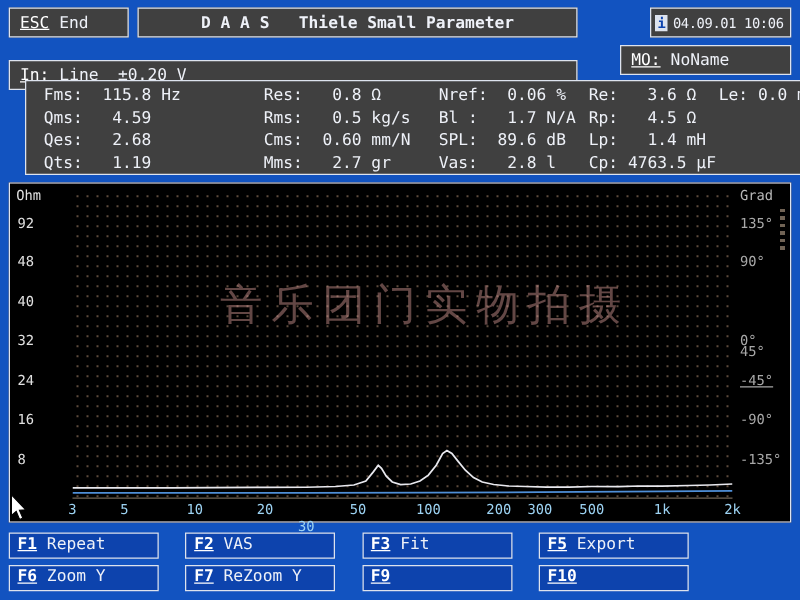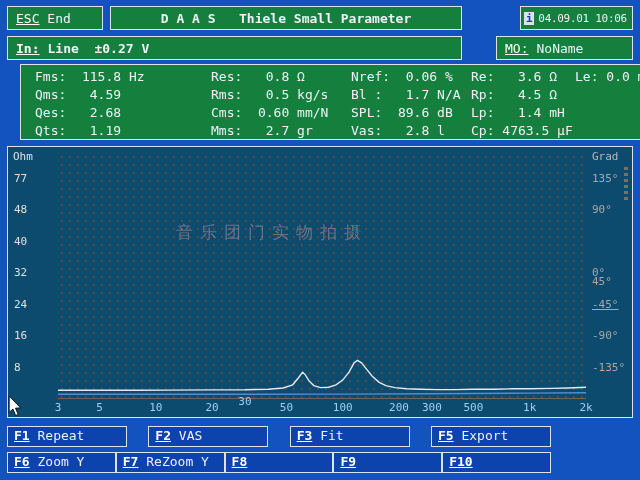--- a/index.html
+++ b/index.html
@@ -3,55 +3,55 @@
 <meta charset="utf-8">
 <style>
   * { margin:0; padding:0; box-sizing:border-box; }
   html,body { width:640px; height:480px; }
   body {
     position:relative; overflow:hidden;
     background:#1253c0;
     font-family:"DejaVu Sans Mono", monospace;
     font-size:13px; color:#eef1f8;
   }
-  .box { position:absolute; border:1px solid #dde3ee; background:#15803d; }
+  .box { position:absolute; border:1px solid #dde3ee; background:#404040; }
   .bar { display:flex; align-items:center; padding:0 8px; white-space:pre; }
   .k  { text-decoration:underline; color:#ffffff; }
 
   
   #esc-box   { left:7px;  top:6px;  width:96px;  height:24px; }
   #title-box { left:110px;top:6px;  width:352px; height:24px; justify-content:center; font-weight:bold; }
   #info-box  { left:520px;top:6px;  width:113px; height:24px; padding:0 3px; font-size:11px; letter-spacing:-0.3px; }
-  #input-box { left:7px;  top:36px; width:455px; height:24px;font-weight:bold; }
+  #input-box { left:7px;  top:48px; width:455px; height:24px; }
   #model-box { left:496px;top:36px; width:137px; height:24px; }
   .ikey { background:#dde3ee; color:#0d43ad; font-weight:bold; padding:0 2px; margin-right:4px; text-decoration:none; }
   .val { margin-left:8px; }
 
   
   #param-box { left:20px; top:64px; width:626px; height:76px; }
   #param-grid { display:grid; grid-template-columns:176px 140px 120px 104px auto; padding:3px 0 0 14px; }
   .pcell { white-space:pre; height:18px; line-height:18px; }
 
   
   #chart-box { left:7px; top:146px; width:626px; height:272px; background:#250b04; }
-  #chart-inner { position:absolute; inset:0; background:#0c4a6e; }
+  #chart-inner { position:absolute; inset:0; background:#000000; }
   #plot {
     position:absolute; left:50px; top:6px; width:528px; height:246px;
     background-image:radial-gradient(circle, #5d4a3c 0.8px, transparent 1.1px);
     background-size:8px 8px;
     border-bottom:1px solid #6f6457;
   }
   #curves { position:absolute; inset:0; }
   .axis-title { position:absolute; font-size:11px; }
   .ytick { position:absolute; font-size:11px; color:#e0e0e0; }
   .rtick { position:absolute; font-size:11px; color:#a8a8a8; }
   .xtick { position:absolute; font-size:11px; color:#9cd2f2; transform:translateX(-50%); white-space:nowrap; }
   .watermark {
     position:absolute; left:168px; top:74px; white-space:nowrap;
-    font-family:"DejaVu Sans", sans-serif; font-size:17px; letter-spacing:7px;
+    font-family:"DejaVu Sans", sans-serif; font-size:34px; letter-spacing:7px;
     color:rgba(235,170,165,0.42);
   }
   #plot-marker {
     position:absolute; left:566px; top:14px; width:4px; height:36px;
     background:repeating-linear-gradient(to bottom, #8d7c6a 0 3px, transparent 3px 6px);
     opacity:.8;
   }
 
   
   .fkrow { position:absolute; left:7px; width:544px; display:flex; justify-content:space-between; }
@@ -73,21 +73,21 @@
 <div class="box bar" id="title-box">
   <span>D A A S   Thiele Small Parameter</span>
 </div>
 <div class="box bar" id="info-box">
   <span class="ikey">i</span>
   <span>04.09.01 10:06</span>
 </div>
 
 <div class="box bar" id="input-box">
   <span class="k">In:</span>
-  <span class="val">Line  ±0.27 V</span>
+  <span class="val">Line  ±0.20 V</span>
 </div>
 <div class="box bar" id="model-box">
   <span class="k">MO:</span>
   <span class="val">NoName</span>
 </div>
 
 <div class="box" id="param-box">
   <div id="param-grid">
       <div class="pcell">Fms:  115.8 Hz</div>
       <div class="pcell">Res:   0.8 Ω</div>
@@ -123,52 +123,51 @@
         </svg>
       <div id="plot-marker"></div>
     </div>
     <span class="watermark">音乐团门实物拍摄</span>
   <span class="ytick" style="left: 6px; top: 213.512px;">8</span>
       <span class="ytick" style="left: 6px; top: 182.024px;">16</span>
       <span class="ytick" style="left: 6px; top: 150.536px;">24</span>
       <span class="ytick" style="left: 6px; top: 119.048px; text-align: right;">32</span>
       <span class="ytick" style="left: 6px; top: 87.56px;">40</span>
       <span class="ytick" style="left: 6px; top: 56.072px;">48</span>
-      <span class="ytick" style="left: 6px; top: 24.584px;">77</span>
+      <span class="ytick" style="left: 6px; top: 24.584px;">92</span>
       <span class="rtick" style="left: 584px; top: 24.584px;">135°</span>
       <span class="rtick" style="left: 584px; top: 56.072px;">90°</span>
       <span class="rtick" style="left: 584px; top: 87.56px; margin-top: 40px;">45°</span>
       <span class="rtick" style="left: 584px; top: 119.048px;">0°</span>
       <span class="rtick" style="left: 584px; top: 150.536px; text-decoration: underline;">-45°</span>
       <span class="rtick" style="left: 584px; top: 182.024px;">-90°</span>
       <span class="rtick" style="left: 584px; top: 213.512px;">-135°</span>
       <span class="xtick" style="left: 50px; top: 254px;">3</span>
       <span class="xtick" style="left: 91.4801px; top: 254px;">5</span>
       <span class="xtick" style="left: 147.765px; top: 254px;">10</span>
       <span class="xtick" style="left: 204.05px; top: 254px;">20</span>
-      <span class="xtick" style="left: 236.975px; top: 248px;">30</span>
+      <span class="xtick" style="left: 236.975px; top: 268px;">30</span>
       <span class="xtick" style="left: 278.455px; top: 254px;">50</span>
       <span class="xtick" style="left: 334.74px; top: 254px;">100</span>
       <span class="xtick" style="left: 391.025px; top: 254px;">200</span>
       <span class="xtick" style="left: 423.95px; top: 254px;">300</span>
       <span class="xtick" style="left: 465.43px; top: 254px;">500</span>
       <span class="xtick" style="left: 521.715px; top: 254px;">1k</span>
       <span class="xtick" style="left: 578px; top: 254px;">2k</span>
     </div>
 </div>
 
 <div class="fkrow" id="fkeys-row1">
     <div class="fkey"><span class="k">F1</span><span> Repeat</span></div>
     <div class="fkey"><span class="k">F2</span><span> VAS</span></div>
     <div class="fkey"><span class="k">F3</span><span> Fit</span></div>
     <div class="fkey"><span class="k">F5</span><span> Export</span></div>
   </div>
 <div class="fkrow" id="fkeys-row2">
     <div class="fkey"><span class="k">F6</span><span> Zoom Y</span></div>
     <div class="fkey"><span class="k">F7</span><span> ReZoom Y</span></div>
-    <div class="fkey"><span class="k">F8</span></div>
     <div class="fkey"><span class="k">F9</span></div>
     <div class="fkey"><span class="k">F10</span></div>
   </div>
 
 <svg id="mouse-cursor" viewBox="0 0 14 20">
   <path d="M1,0 L1,15.5 L4.6,12.4 L7.2,18.6 L9.6,17.5 L7,11.6 L11.8,11.3 Z" fill="#ffffff" stroke="#000000" stroke-width="0.8"></path>
 </svg>
 
 </body></html>

